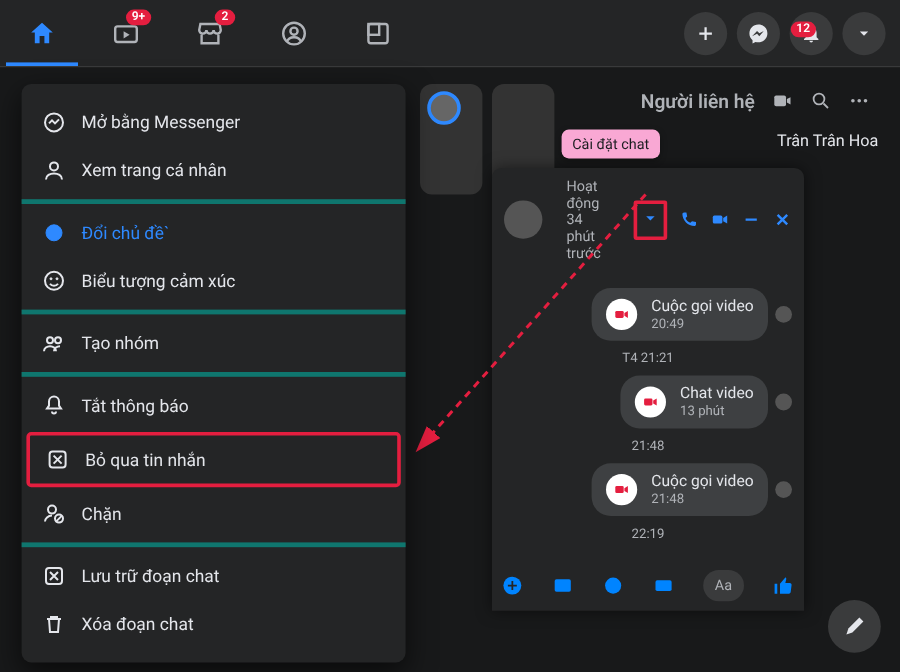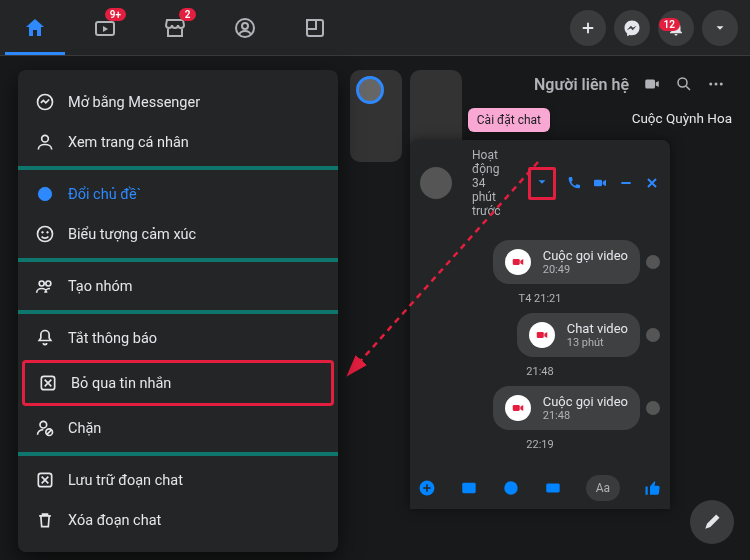--- a/index.html
+++ b/index.html
@@ -140,21 +140,21 @@
   <svg class="ci" viewBox="0 0 24 24">
       <circle cx="10" cy="10" r="6" fill="none" stroke="#b0b3b8" stroke-width="2"></circle>
       <path d="M15 15l5 5" stroke="#b0b3b8" stroke-width="2"></path>
     </svg>
   <svg class="ci" viewBox="0 0 24 24">
       <circle cx="5" cy="12" r="2"></circle>
       <circle cx="12" cy="12" r="2"></circle>
       <circle cx="19" cy="12" r="2"></circle>
     </svg>
 </div>
-<div class="contact-name">Cuộc Quỳnh Hoa</div>
+<div class="contact-name">Trân Trân Hoa</div>
 
 <div class="tooltip">Cài đặt chat</div>
 
 <div class="context-menu">
   <div class="menu-section">
     <div class="menu-item">
         <span class="mi-icon">
           <svg viewBox="0 0 24 24">
             <circle cx="12" cy="12" r="9" fill="none" stroke-width="2"></circle>
             <path d="M7 13l3-3 3 3 4-4" fill="none" stroke-width="2"></path>

